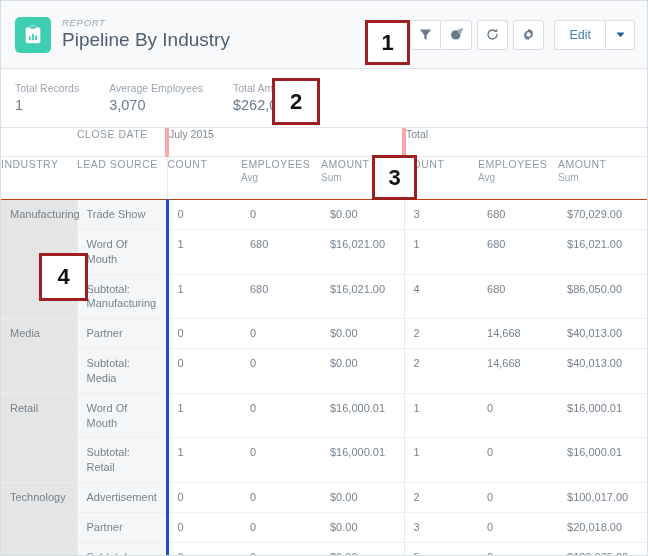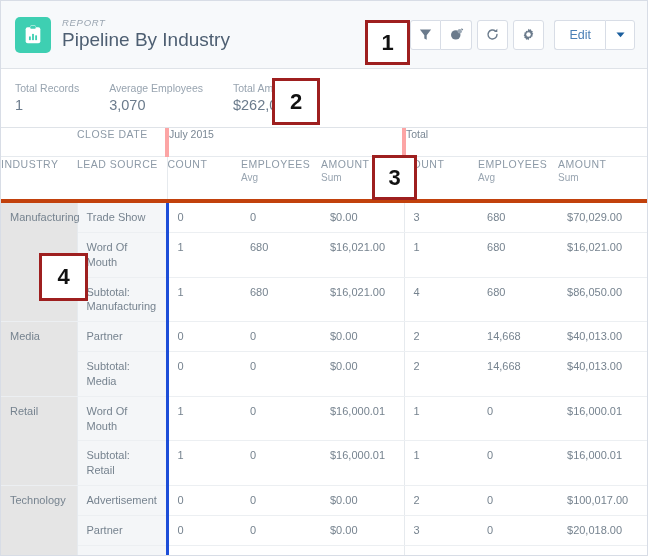--- a/index.html
+++ b/index.html
@@ -254,21 +254,21 @@
     text-transform: none;
     letter-spacing: 0;
     color: #7a8794;
     border-left: 4px solid #fca5a5;
   }
 
   
   .colhdr td {
     height: 42px;
     padding: 9px 9px 0 9px;
-    border-bottom: 4px solid #c2410c;
+    border-bottom: 1px solid #c2410c;
     font-size: 10.5px;
     letter-spacing: 0.5px;
     color: #8d9aa7;
     text-transform: uppercase;
     line-height: 1.35;
   }
   .colhdr td.grpstart {
     border-left: 1px solid #e6eaee;
   }
   .colhdr .sub {

